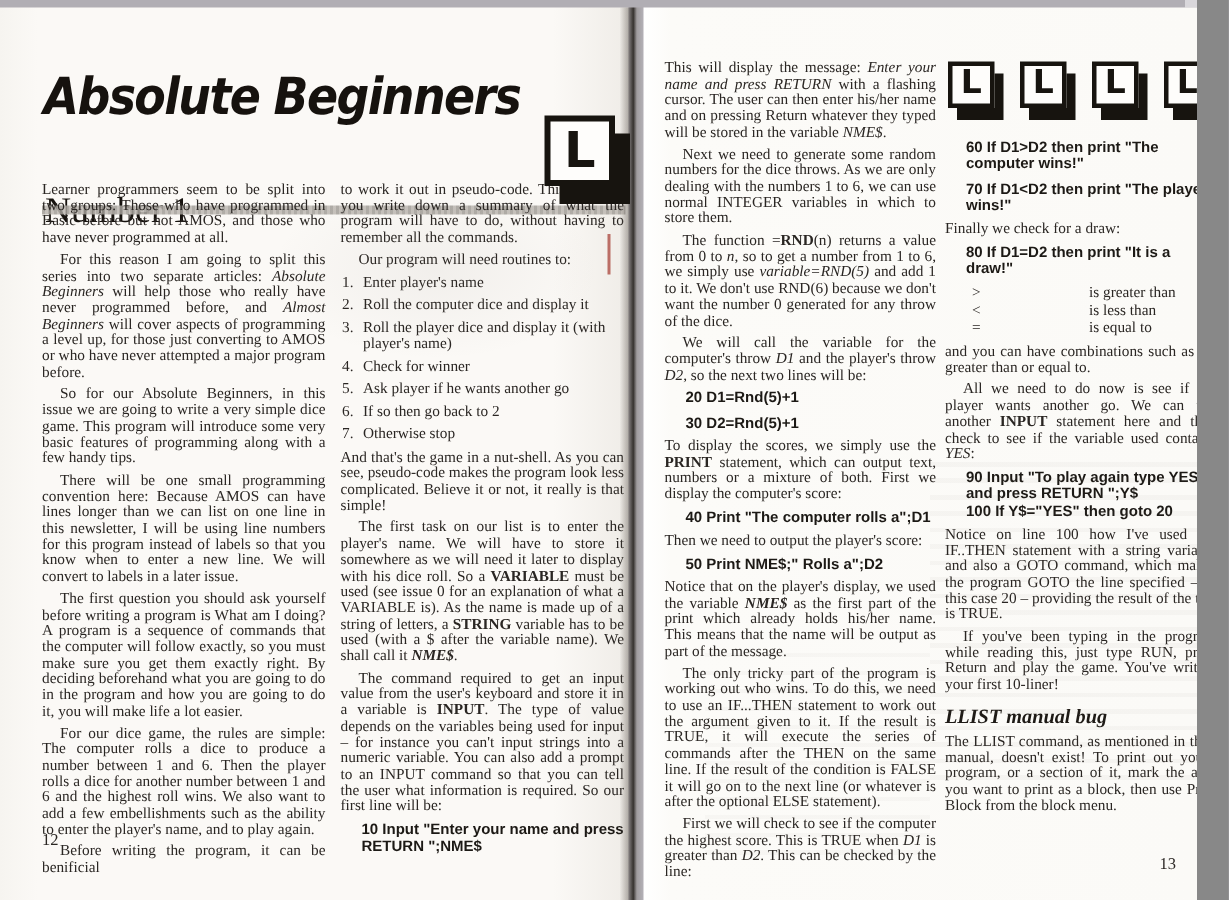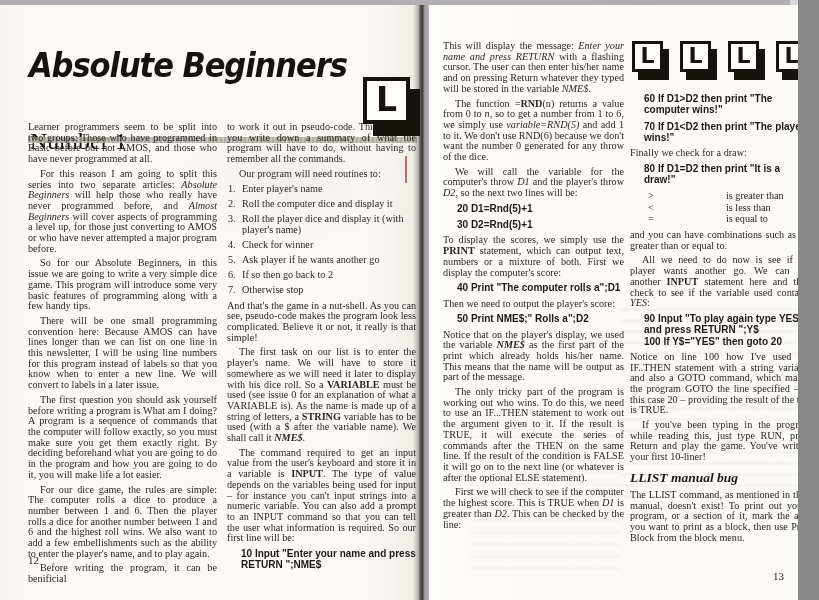--- a/index.html
+++ b/index.html
@@ -168,20 +168,21 @@
     <div class="pagenum pagenum-left">12</div>
   </div>
 
   <div class="gutter"></div>
   <div class="thread"></div>
 
   <div class="page page-right">
     <div class="cols">
       <div class="col">
           <p class="para"><span class="s-n">This will display the message: </span><span class="s-i">Enter your name and press RETURN</span><span class="s-n"> with a flashing cursor. The user can then enter his/her name and on pressing Return whatever they typed will be stored in the variable </span><span class="s-i">NME$</span><span class="s-n">.</span></p>
+          <p class="para indent"><span class="s-n">Next we need to generate some random numbers for the dice throws. As we are only dealing with the numbers 1 to 6, we can use normal INTEGER variables in which to store them.</span></p>
           <p class="para indent"><span class="s-n">The function =</span><span class="s-b">RND</span><span class="s-n">(n) returns a value from 0 to </span><span class="s-i">n</span><span class="s-n">, so to get a number from 1 to 6, we simply use </span><span class="s-i">variable=RND(5)</span><span class="s-n"> and add 1 to it. We don't use RND(6) because we don't want the number 0 generated for any throw of the dice.</span></p>
           <p class="para indent"><span class="s-n">We will call the variable for the computer's throw </span><span class="s-i">D1</span><span class="s-n"> and the player's throw </span><span class="s-i">D2</span><span class="s-n">, so the next two lines will be:</span></p>
           <div class="code">
             <div class="code-line">20 D1=Rnd(5)+1</div>
           </div>
           <div class="code">
             <div class="code-line">30 D2=Rnd(5)+1</div>
           </div>
           <p class="para"><span class="s-n">To display the scores, we simply use the </span><span class="s-b">PRINT</span><span class="s-n"> statement, which can output text, numbers or a mixture of both. First we display the computer's score:</span></p>
           <div class="code">

